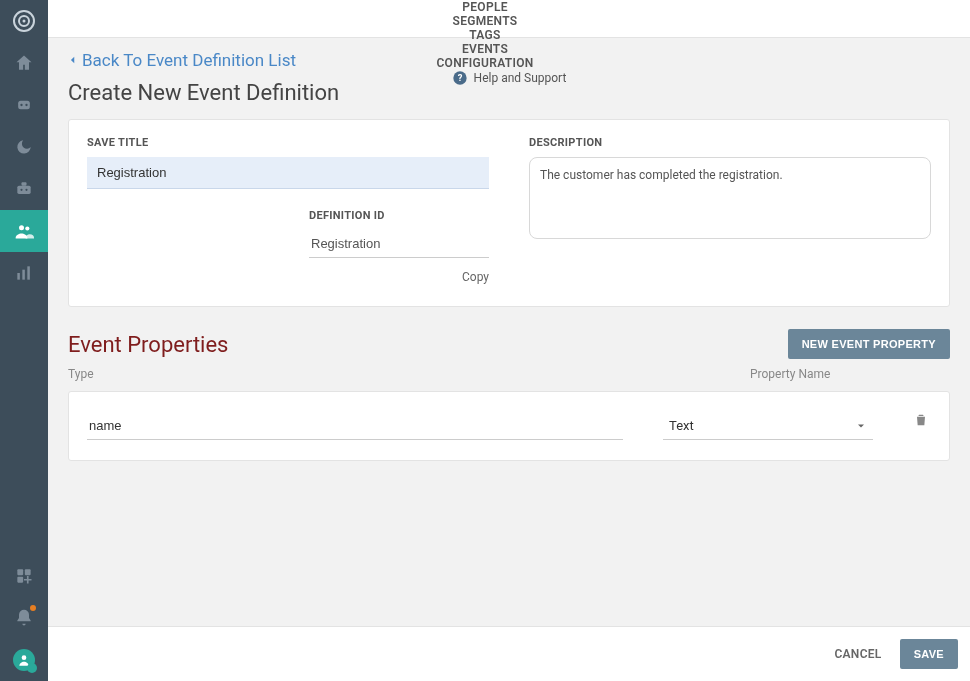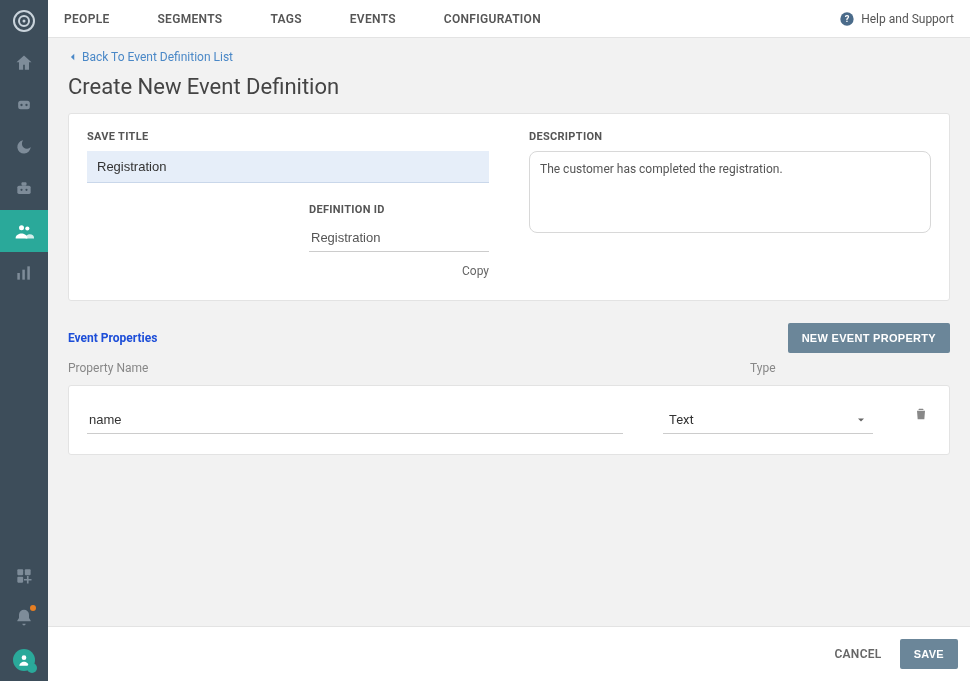--- a/index.html
+++ b/index.html
@@ -75,20 +75,21 @@
       min-width: 0;
     }
     
     .topnav {
       height: 38px;
       background: #fff;
       border-bottom: 1px solid #e3e3e3;
       display: flex;
       align-items: center;
       padding: 0 16px;
+      flex-direction: column;
     }
     .nav-item {
       font-size: 12px;
       font-weight: 600;
       color: #555;
       letter-spacing: 0.3px;
       margin-right: 48px;
       cursor: pointer;
     }
     .topnav-spacer { flex: 1; }
@@ -106,21 +107,21 @@
     .content {
       flex: 1;
       overflow: auto;
       padding: 0 20px;
     }
     .breadcrumb-link {
       display: inline-flex;
       align-items: center;
       gap: 4px;
       color: #4a88c7;
-      font-size: 12px;
+      font-size: 17px;
       padding: 12px 0 6px;
       cursor: pointer;
     }
     .breadcrumb-link svg { width: 10px; height: 10px; fill: #4a88c7; }
     .page-title {
       font-size: 22px;
       color: #444;
       font-weight: 400;
       padding: 4px 0 14px;
     }
@@ -190,23 +191,23 @@
       outline: none;
     }
 
     .section-head {
       display: flex;
       align-items: center;
       margin-top: 22px;
       margin-bottom: 6px;
     }
     .section-title {
-      font-size: 12px;
-      color: #1d4ed8;
-      font-weight: 700;
+      font-size: 22px;
+      color: #7f1d1d;
+      font-weight: 400;
       flex: 1;
     }
     .btn {
       background: #6b8699;
       color: #fff;
       font-size: 11px;
       font-weight: 700;
       letter-spacing: 0.3px;
       padding: 9px 14px;
       border-radius: 2px;
@@ -399,22 +400,22 @@
         <div class="field-label">DESCRIPTION</div>
         <textarea class="textarea" style="">The customer has completed the registration.</textarea>
       </div>
     </div>
 
     <div class="section-head">
       <div class="section-title">Event Properties</div>
       <button class="btn">NEW EVENT PROPERTY</button>
     </div>
     <div class="prop-labels">
+      <span class="pl">Type</span>
       <span class="pl">Property Name</span>
-      <span class="pl">Type</span>
     </div>
     <div class="card prop-card">
       <input class="prop-name-input" value="name" style="">
       <div class="select-wrap">
         <div class="select">
           <span>Text</span>
           <svg viewBox="0 0 24 24">
               <path d="M6 9l6 6 6-6z"></path>
             </svg>
         </div>

